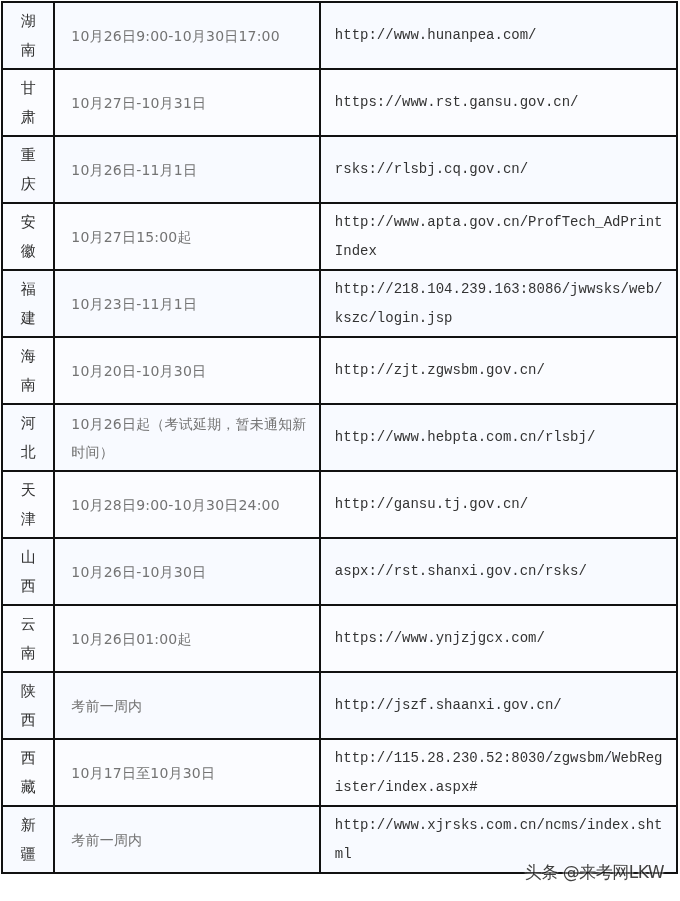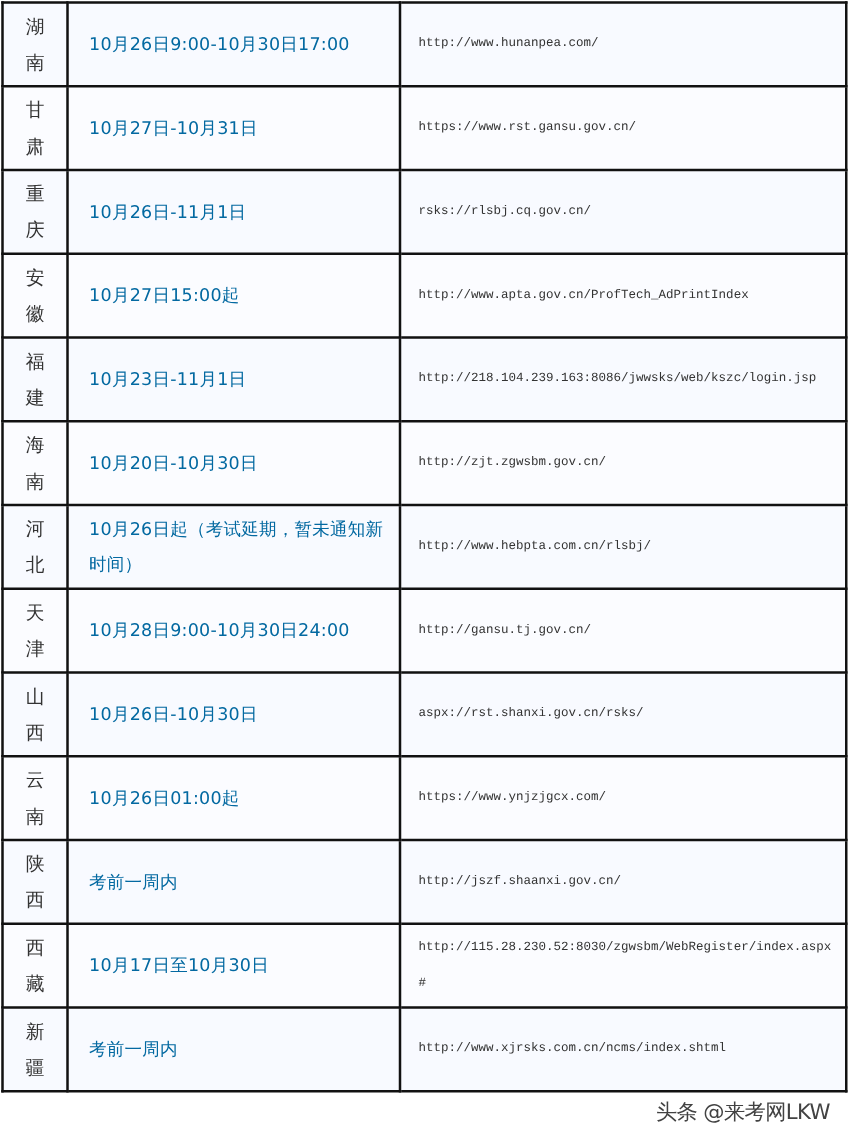--- a/index.html
+++ b/index.html
@@ -42,40 +42,40 @@
       line-height: 29px;
       letter-spacing: 0;
       color: #333;
     }
     .prov span { display: block; }
     .time {
       padding-left: 16px !important;
       padding-right: 10px !important;
       font-size: 14px;
       line-height: 28px;
-      color: #0369a1;
+      color: #737373;
       letter-spacing: 0.2px;
     }
     .url {
       padding-left: 14px !important;
       padding-right: 8px !important;
       font-family: "Liberation Mono", "DejaVu Sans Mono", monospace;
-      font-size: 10px;
+      font-size: 14px;
       line-height: 29px;
       color: #333;
       word-break: break-all;
     }
     .url a {
       color: #333;
       text-decoration: none;
     }
     .watermark {
       position: absolute;
       right: 16px;
-      bottom: 0;
+      bottom: 17px;
       font-family: "DejaVu Sans", "Liberation Sans", sans-serif;
       font-size: 17px;
       color: #222;
       letter-spacing: -0.5px;
       text-shadow: 0 0 2px #fff, 0 0 3px #fff;
       opacity: 0.85;
     }
   </style>
 </head>
 <body>

